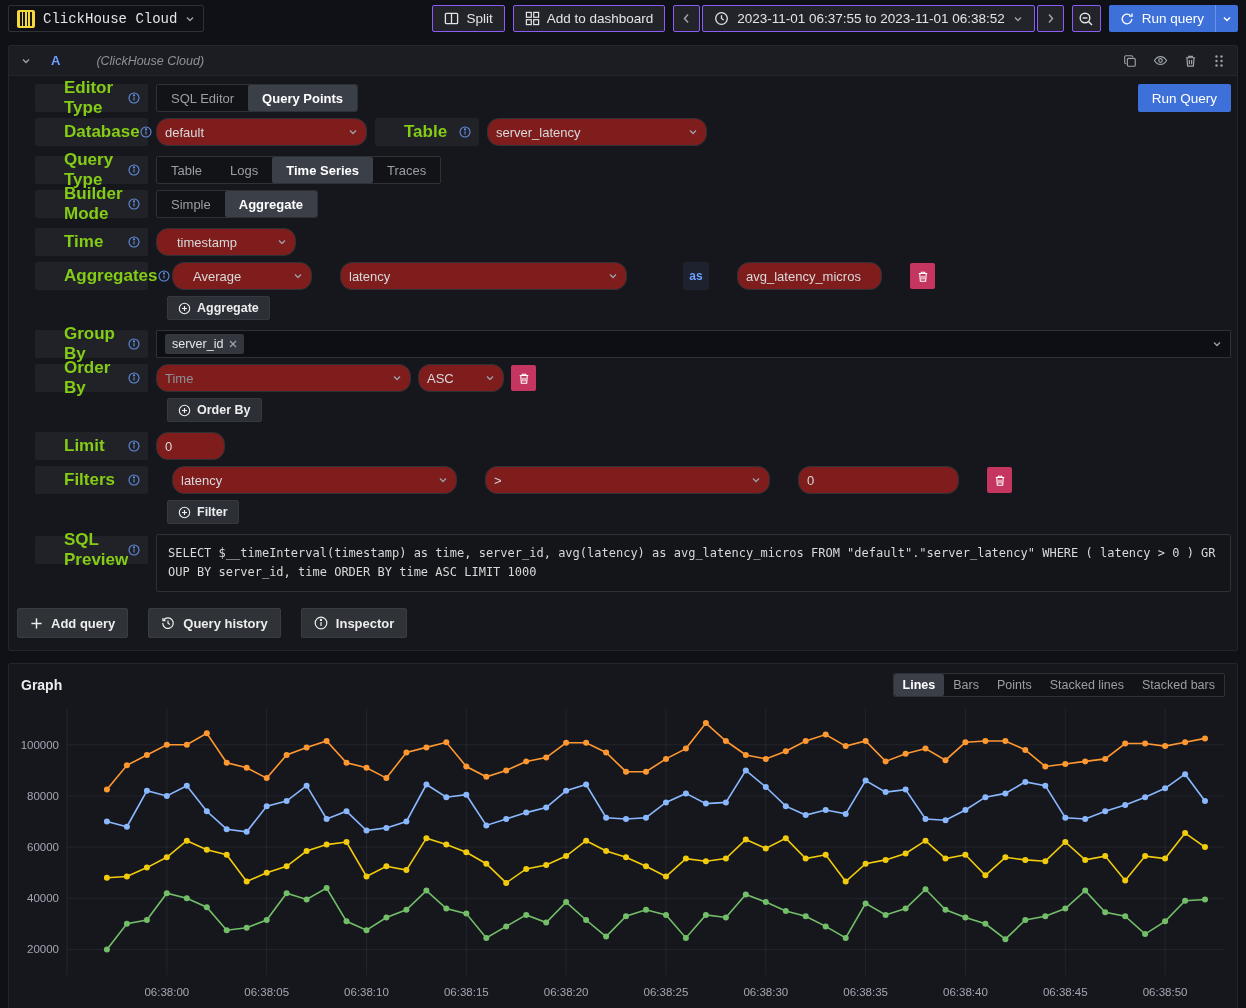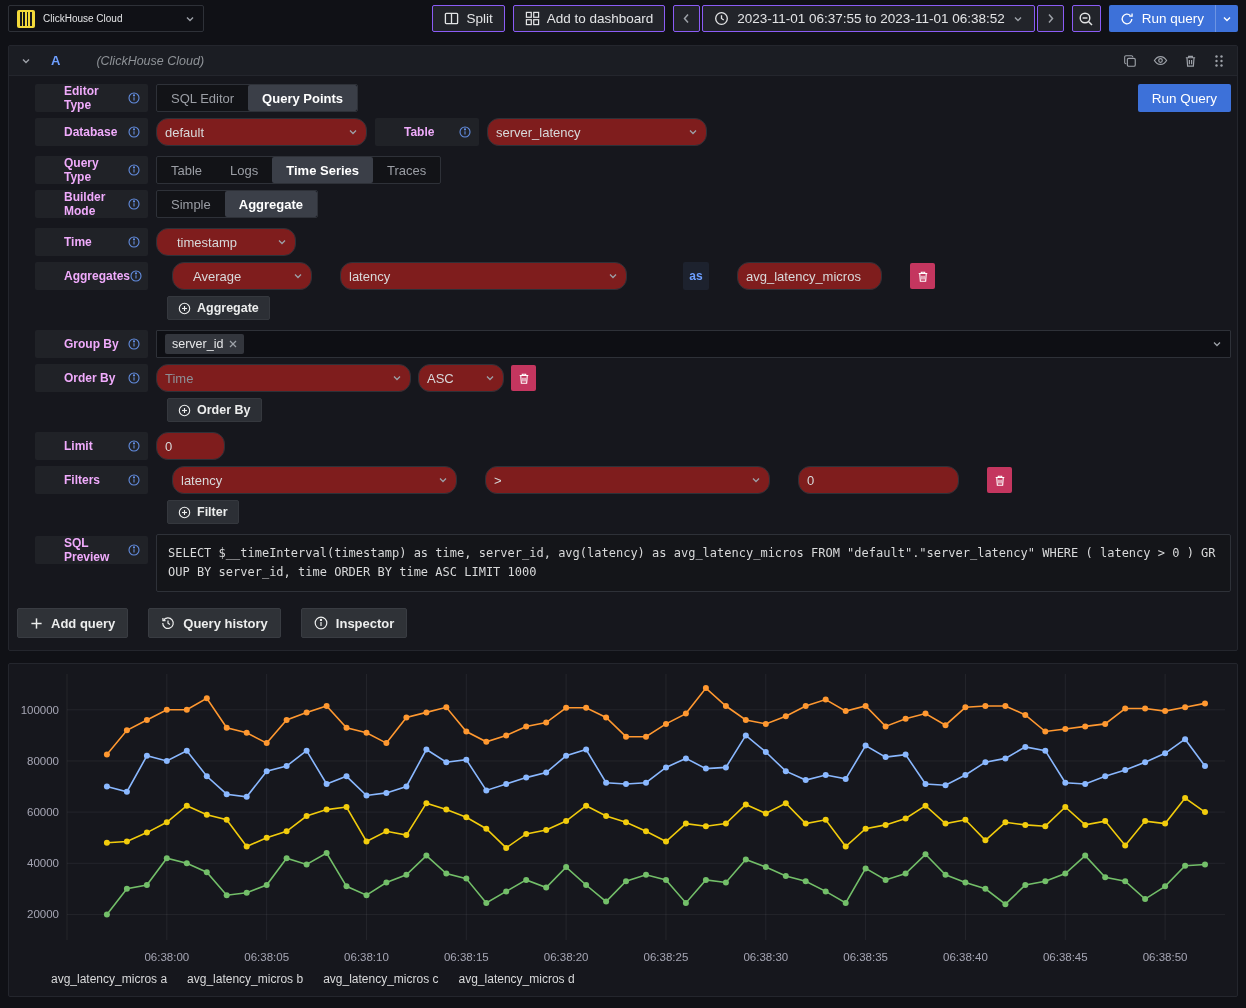--- a/index.html
+++ b/index.html
@@ -15,21 +15,21 @@
 
   
   .topbar { height:37px; display:flex; align-items:center; gap:8px; padding:0 8px; background:#101116; }
   .ds-picker {
     width:196px; height:27px; display:flex; align-items:center; gap:8px;
     border:1px solid #2e3138; border-radius:2px; padding:0 8px; background:#101116; cursor:pointer;
   }
   .ch-logo { width:18px; height:18px; border-radius:2px; background:#f3d93a; padding:2px 3px; }
   .ch-logo .bars { width:100%; height:100%;
     background:repeating-linear-gradient(90deg,#15171c 0 1.6px,#f3d93a 1.6px 3.4px); }
-  .ds-name { flex:1; font-size:10px; color:#e3e4e6; white-space:nowrap; overflow:hidden; }
+  .ds-name { flex:1; font-size:14px; color:#e3e4e6; white-space:nowrap; overflow:hidden;font-family:Liberation Mono, monospace; }
   .tb-spacer { flex:1; }
   .tb-btn {
     height:27px; display:flex; align-items:center; gap:7px; padding:0 11px;
     background:#22242a; border:1px solid #8b5cf6; border-radius:2px; color:#e3e4e6;
     font-size:13.5px; cursor:pointer; white-space:nowrap;
   }
   .time-group { display:flex; align-items:center; gap:2px; }
   .nav-btn { width:27px; padding:0; justify-content:center; }
   .time-picker { gap:8px; }
   .zoom-btn { width:29px; padding:0; justify-content:center; }
@@ -56,21 +56,21 @@
   .ds-hint { font-style:italic; color:#8e9297; font-size:12.5px; margin-left:24px; }
   .hdr-actions { margin-left:auto; display:flex; align-items:center; gap:16px; color:#9da1a8; }
   .hdr-actions .icon { cursor:pointer; }
 
   .card-body { padding:8px 6px 0 26px; display:flex; flex-direction:column; gap:6px; }
   .qrow { display:flex; align-items:center; gap:8px; }
   .qlabel {
     width:113px; height:28px; flex:0 0 auto; display:flex; align-items:center; justify-content:space-between;
     background:#202227; border-radius:2px; padding:0 8px;
   }
-  .qlabel .lbl { color:#f0abfc; font-size:12px; font-weight:700;padding-left:21px; }
+  .qlabel .lbl { color:#84cc16; font-size:17px; font-weight:700;padding-left:21px; }
   .qlabel.narrow { width:104px; }
   .info-ic { color:#6e9fff; opacity:.85; cursor:pointer; }
 
   .seg-group {
     display:flex; align-items:center; height:28px; background:#121317;
     border:1px solid #2e3138; border-radius:2px; overflow:hidden;
   }
   .seg { height:100%; display:flex; align-items:center; padding:0 14px; font-size:13px; color:#9b9ea5; cursor:pointer; white-space:nowrap; }
   .seg.active { background:#3b3f48; color:#fff; font-weight:700; border-radius:2px; }
 
@@ -626,20 +626,30 @@
             <line x1="7" y1="6" x2="7" y2="10"></line>
             <circle cx="7" cy="3.9" r="0.6" fill="currentColor"></circle>
           </svg>
       </span>
       <span>Inspector</span>
     </div>
   </div>
 </div>
 
 <div class="panel graph-panel">
+  <div class="graph-header">
+    <span class="graph-title">Graph</span>
+    <div class="seg-group mode-group">
+      <div class="seg active">Lines</div>
+      <div class="seg">Bars</div>
+      <div class="seg">Points</div>
+      <div class="seg">Stacked lines</div>
+      <div class="seg">Stacked bars</div>
+    </div>
+  </div>
   <div class="chart-wrap">
     <svg id="chart-svg" width="1214" height="304" viewBox="0 0 1214 304">
         <line x1="50" y1="248.42307692307693" x2="1208" y2="248.42307692307693" stroke="rgba(204,204,220,0.08)" stroke-width="1"></line>
         <text x="42" y="252.42307692307693" text-anchor="end">20000</text>
         <line x1="50" y1="197.26923076923077" x2="1208" y2="197.26923076923077" stroke="rgba(204,204,220,0.08)" stroke-width="1"></line>
         <text x="42" y="201.26923076923077" text-anchor="end">40000</text>
         <line x1="50" y1="146.11538461538458" x2="1208" y2="146.11538461538458" stroke="rgba(204,204,220,0.08)" stroke-width="1"></line>
         <text x="42" y="150.11538461538458" text-anchor="end">60000</text>
         <line x1="50" y1="94.96153846153845" x2="1208" y2="94.96153846153845" stroke="rgba(204,204,220,0.08)" stroke-width="1"></line>
         <text x="42" y="98.96153846153845" text-anchor="end">80000</text>

